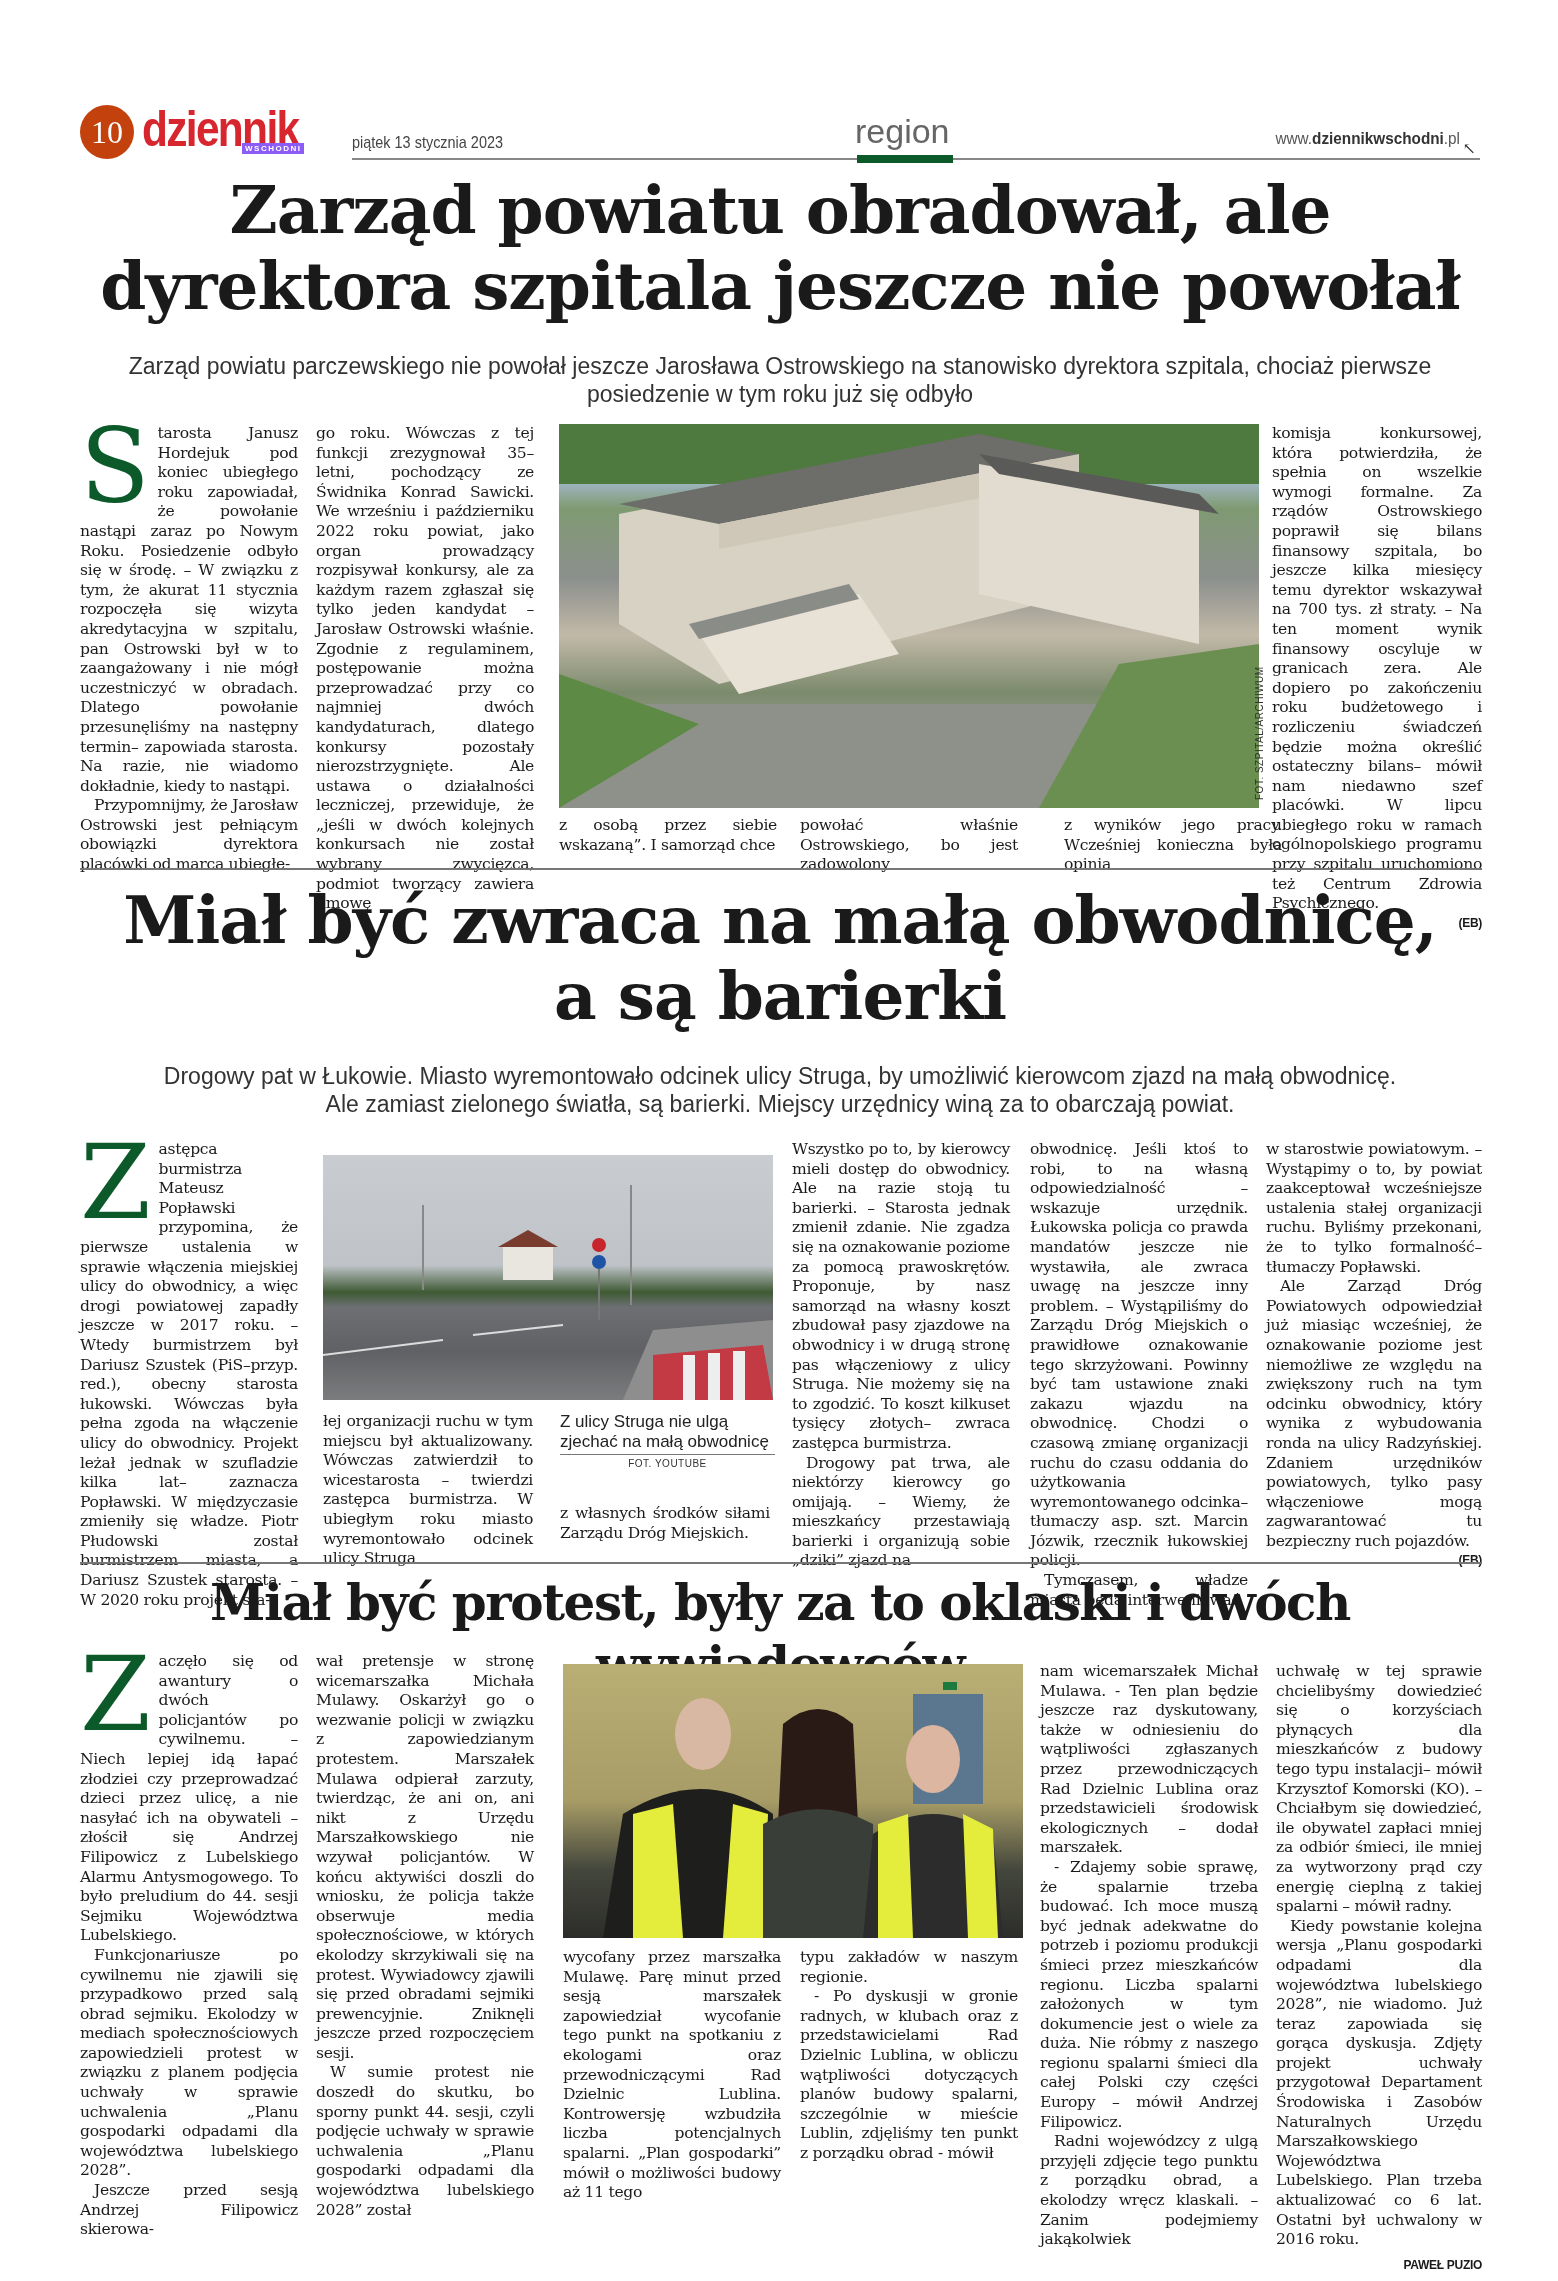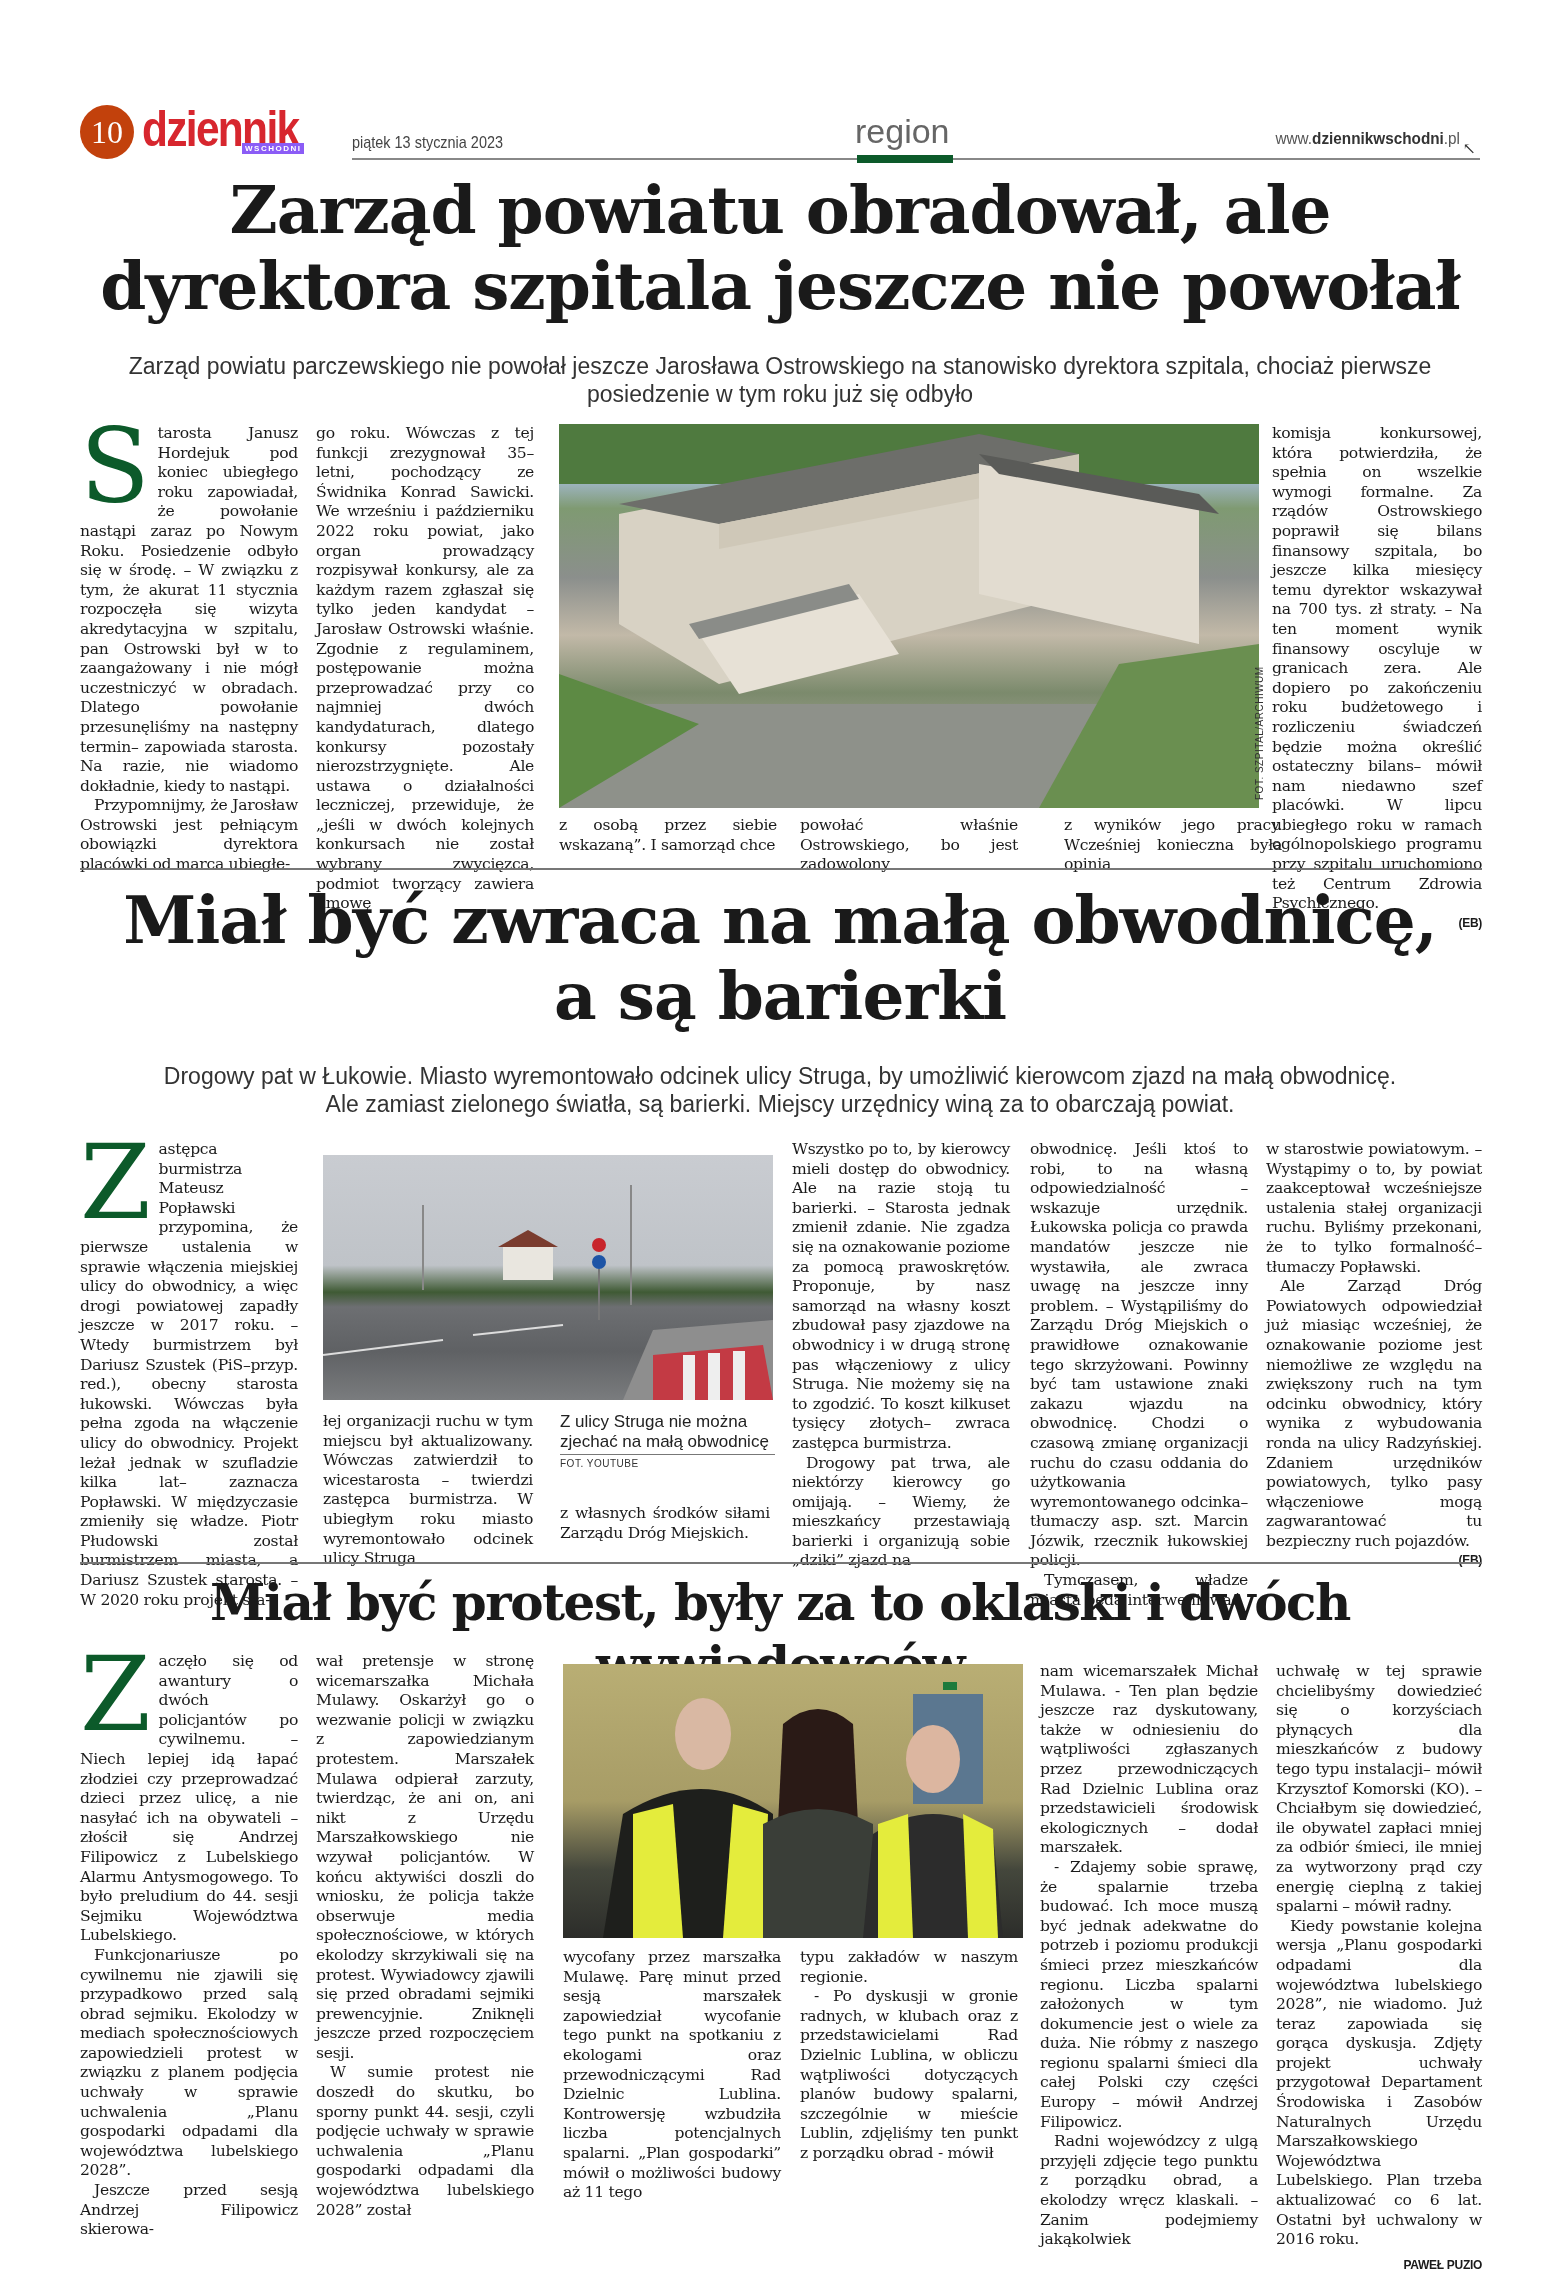--- a/index.html
+++ b/index.html
@@ -126,23 +126,23 @@
     <rect x="385" y="198" width="12" height="47" fill="#eee"></rect>
     <rect x="410" y="196" width="12" height="49" fill="#eee"></rect>
     <line x1="0" y1="200" x2="120" y2="185" stroke="#ddd" stroke-width="2"></line>
     <line x1="150" y1="180" x2="240" y2="170" stroke="#ddd" stroke-width="2"></line>
   </svg>
 </div>
 
 <div class="col" style="left:323px; top:1412px; width:210px;">
     <p class="first">łej organizacji ruchu w tym miejscu był aktualizowany. Wówczas zatwierdził to wicestarosta – twierdzi zastępca burmistrza. W ubiegłym roku miasto wyremontowało odcinek ulicy Struga</p>
   </div>
-<div class="caption" style="left:560px; top:1412px; width:215px;">Z ulicy Struga nie można zjechać na małą obwodnicę</div>
+<div class="caption" style="left:560px; top:1412px; width:215px;">Z ulicy Struga nie ulgą zjechać na małą obwodnicę</div>
 <div class="hr" style="left:560px; top:1454px; width:215px; height:1px;"></div>
-<div class="credit" style="left:560px; top:1458px; width:215px; text-align:left;">FOT. YOUTUBE</div>
+<div class="credit" style="left:560px; top:1458px; width:215px; text-align:center;">FOT. YOUTUBE</div>
 <div class="col" style="left:560px; top:1504px; width:210px;">
     <p class="first">z własnych środków siłami Zarządu Dróg Miejskich.</p>
   </div>
 
 <div class="col" style="left:792px; top:1140px; width:218px;">
   <p class="first">Wszystko po to, by kierowcy mieli dostęp do obwodnicy. Ale na razie stoją tu barierki. – Starosta jednak zmienił zdanie. Nie zgadza się na oznakowanie poziome za pomocą prawoskrętów. Proponuje, by nasz samorząd na własny koszt zbudował pasy zjazdowe na obwodnicy i w drugą stronę pas włączeniowy z ulicy Struga. Nie możemy się na to zgodzić. To koszt kilkuset tysięcy złotych– zwraca zastępca burmistrza.</p>
   <p>Drogowy pat trwa, ale niektórzy kierowcy go omijają. – Wiemy, że mieszkańcy przestawiają barierki i organizują sobie „dziki” zjazd na</p>
 </div>
 <div class="col" style="left:1030px; top:1140px; width:218px;">
   <p class="first">obwodnicę. Jeśli ktoś to robi, to na własną odpowiedzialność – wskazuje urzędnik. Łukowska policja co prawda mandatów jeszcze nie wystawiła, ale zwraca uwagę na jeszcze inny problem. – Wystąpiliśmy do Zarządu Dróg Miejskich o prawidłowe oznakowanie tego skrzyżowani. Powinny być tam ustawione znaki zakazu wjazdu na obwodnicę. Chodzi o czasową zmianę organizacji ruchu do czasu oddania do użytkowania wyremontowanego odcinka– tłumaczy asp. szt. Marcin Józwik, rzecznik łukowskiej policji.</p>

